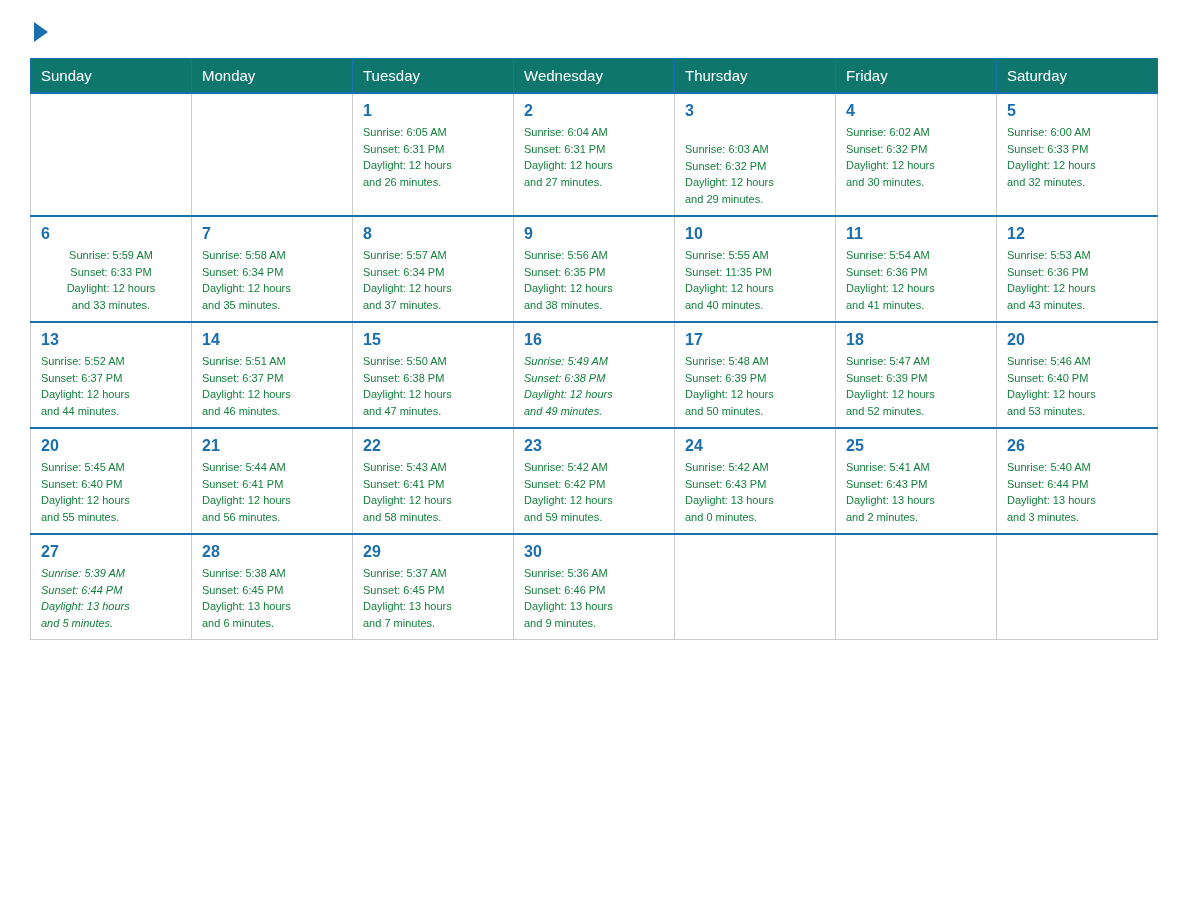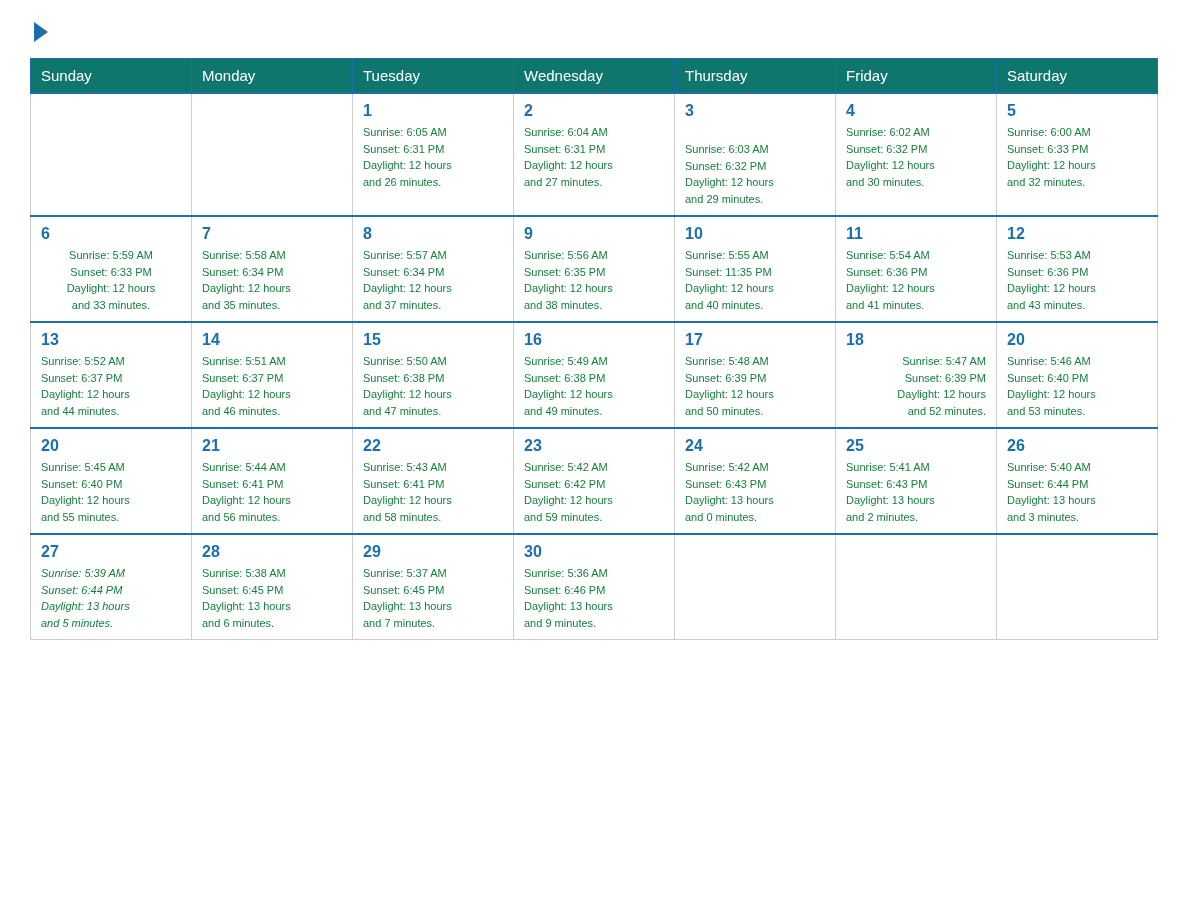--- a/index.html
+++ b/index.html
@@ -236,35 +236,35 @@
         </td>
         <td>
           <span class="day-number">15</span>
           <div class="day-info" style="white-space: pre-line;">Sunrise: 5:50 AM
 Sunset: 6:38 PM
 Daylight: 12 hours
 and 47 minutes.</div>
         </td>
         <td>
           <span class="day-number">16</span>
-          <div class="day-info" style="white-space: pre-line;">Sunrise: 5:49 AM
+          <div class="day-info" style="white-space: pre-line; font-style: italic;">Sunrise: 5:49 AM
 Sunset: 6:38 PM
 Daylight: 12 hours
 and 49 minutes.</div>
         </td>
         <td>
           <span class="day-number">17</span>
           <div class="day-info" style="white-space: pre-line;">Sunrise: 5:48 AM
 Sunset: 6:39 PM
 Daylight: 12 hours
 and 50 minutes.</div>
         </td>
         <td>
           <span class="day-number">18</span>
-          <div class="day-info" style="white-space: pre-line; text-align: right;">Sunrise: 5:47 AM
+          <div class="day-info" style="white-space: pre-line;">Sunrise: 5:47 AM
 Sunset: 6:39 PM
 Daylight: 12 hours
 and 52 minutes.</div>
         </td>
         <td>
           <span class="day-number">20</span>
           <div class="day-info" style="white-space: pre-line;">Sunrise: 5:46 AM
 Sunset: 6:40 PM
 Daylight: 12 hours
 and 53 minutes.</div>

